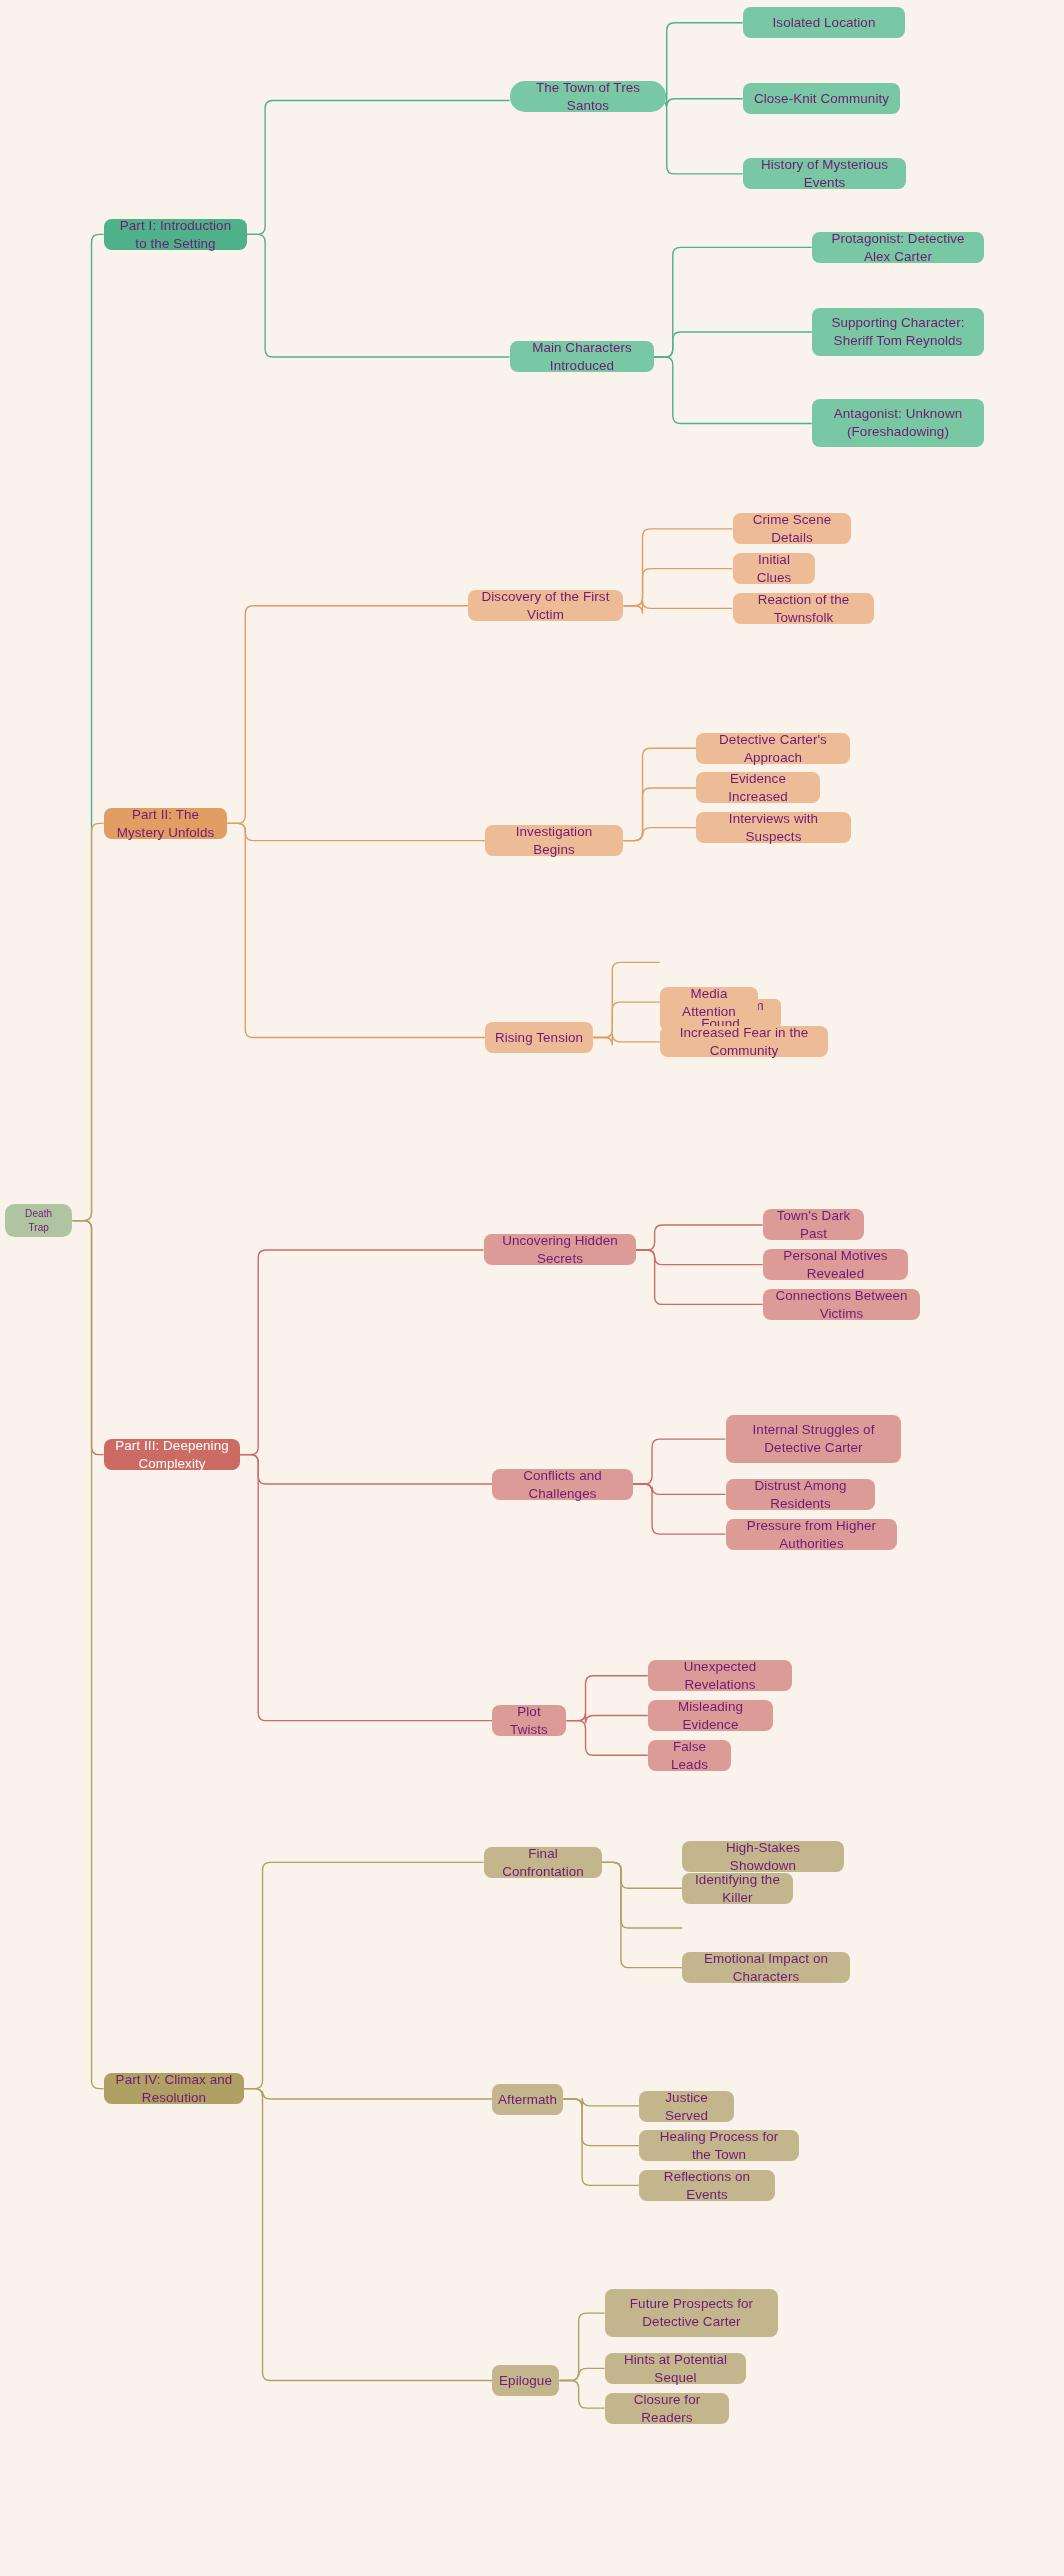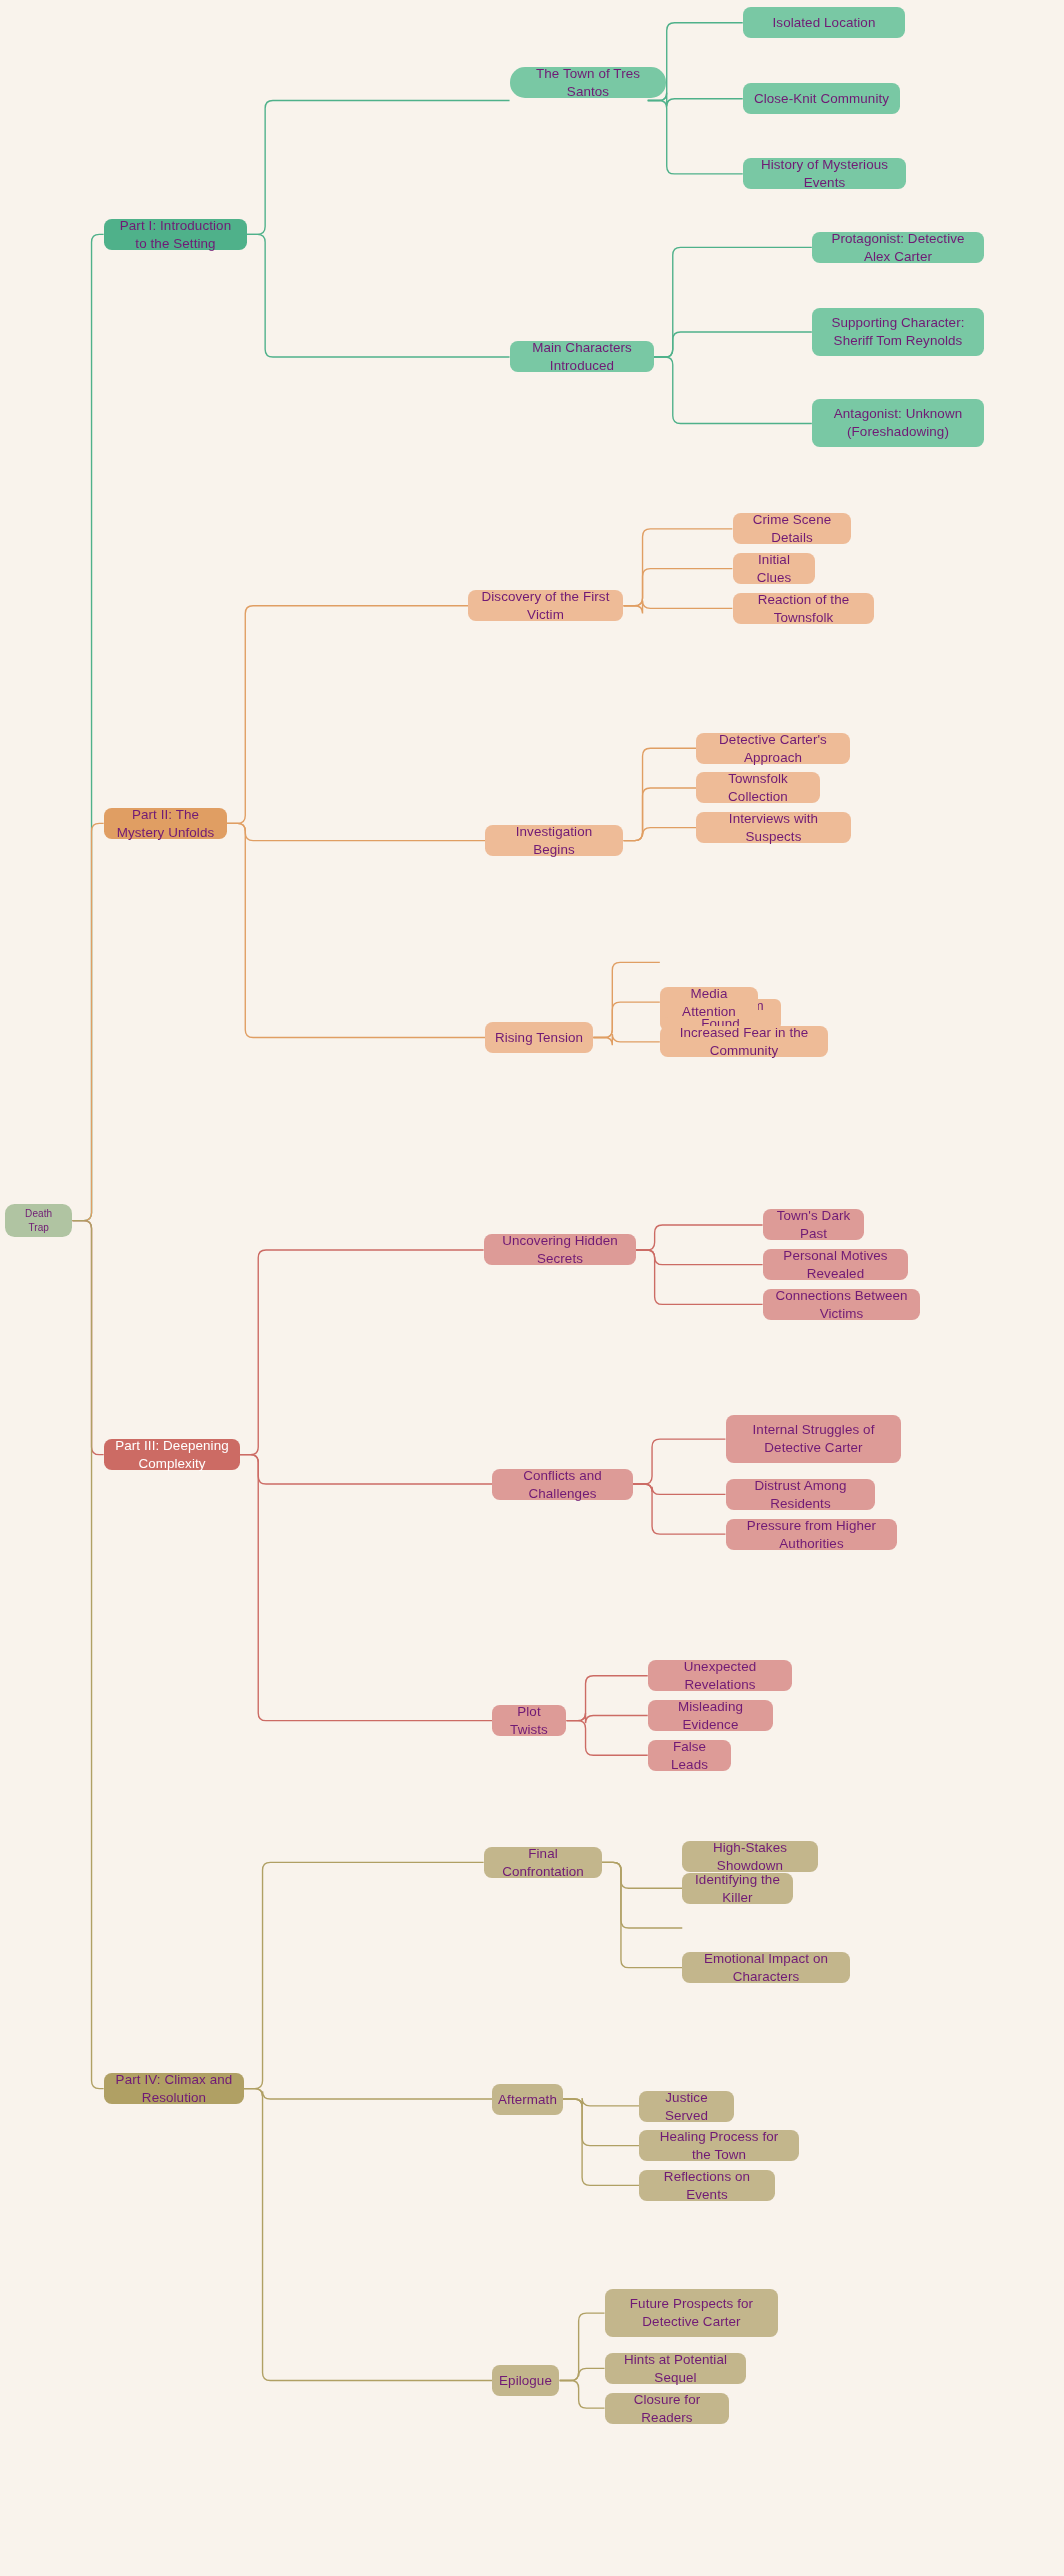--- a/index.html
+++ b/index.html
@@ -88,21 +88,21 @@
       <path d="M648,2756 L661,2756 Q670,2756 670,2747 L670,2751 Q670,2742 679,2742 L700,2742" fill="none" stroke="#b0a064" stroke-width="1.6"></path>
       <path d="M648,2756 L661,2756 Q670,2756 670,2765 L670,2779 Q670,2788 679,2788 L700,2788" fill="none" stroke="#b0a064" stroke-width="1.6"></path>
     </svg>
   <div id="nodes">
       <div class="node root" style="left: 5.2px; top: 1204px; width: 67px; min-height: 33px; height: 33px;">
         <span>Death Trap</span>
       </div>
       <div class="node n-green-b" style="left: 104px; top: 219px; width: 143px; min-height: 31px; height: 31px;">
         <span>Part I: Introduction to the Setting</span>
       </div>
-      <div class="node n-green" style="left: 510px; top: 67px; width: 156px; min-height: 31px; height: 31px; border-radius: 15px;">
+      <div class="node n-green" style="left: 510px; top: 81px; width: 156px; min-height: 31px; height: 31px; border-radius: 15px;">
         <span>The Town of Tres Santos</span>
       </div>
       <div class="node n-green" style="left: 743px; top: 7px; width: 162px; min-height: 31px; height: 31px;">
         <span>Isolated Location</span>
       </div>
       <div class="node n-green" style="left: 743px; top: 83px; width: 157px; min-height: 31px; height: 31px;">
         <span>Close-Knit Community</span>
       </div>
       <div class="node n-green" style="left: 743px; top: 158px; width: 163px; min-height: 31px; height: 31px;">
         <span>History of Mysterious Events</span>
@@ -134,21 +134,21 @@
       <div class="node n-orange" style="left: 733px; top: 593px; width: 141px; min-height: 31px; height: 31px;">
         <span>Reaction of the Townsfolk</span>
       </div>
       <div class="node n-orange" style="left: 485px; top: 825px; width: 138px; min-height: 31px; height: 31px;">
         <span>Investigation Begins</span>
       </div>
       <div class="node n-orange" style="left: 696px; top: 733px; width: 154px; min-height: 31px; height: 31px;">
         <span>Detective Carter's Approach</span>
       </div>
       <div class="node n-orange" style="left: 696px; top: 772px; width: 124px; min-height: 31px; height: 31px;">
-        <span>Townsfolk Collection</span>
+        <span>Evidence Increased</span>
       </div>
       <div class="node n-orange" style="left: 696px; top: 812px; width: 155px; min-height: 31px; height: 31px;">
         <span>Interviews with Suspects</span>
       </div>
       <div class="node n-orange" style="left: 485px; top: 1022px; width: 108px; min-height: 31px; height: 31px;">
         <span>Rising Tension</span>
       </div>
       <div class="node n-orange" style="left: 660px; top: 999px; width: 121px; min-height: 31px; height: 31px; border-radius: 6px;">
         <span>Second Victim Found</span>
       </div>
@@ -199,21 +199,21 @@
       </div>
       <div class="node n-olive-b" style="left: 104px; top: 2073px; width: 140px; min-height: 31px; height: 31px;">
         <span>Part IV: Climax and Resolution</span>
       </div>
       <div class="node n-olive" style="left: 484px; top: 1847px; width: 118px; min-height: 31px; height: 31px;">
         <span>Final Confrontation</span>
       </div>
       <div class="node n-olive" style="left: 682px; top: 1873px; width: 111px; min-height: 31px; height: 31px;">
         <span>Identifying the Killer</span>
       </div>
-      <div class="node n-olive" style="left: 682px; top: 1841px; width: 136px; min-height: 31px; height: 31px;">
+      <div class="node n-olive" style="left: 682px; top: 1841px; width: 162px; min-height: 31px; height: 31px;">
         <span>High-Stakes Showdown</span>
       </div>
       <div class="node n-olive" style="left: 682px; top: 1952px; width: 168px; min-height: 31px; height: 31px;">
         <span>Emotional Impact on Characters</span>
       </div>
       <div class="node n-olive" style="left: 492px; top: 2084px; width: 71px; min-height: 31px; height: 31px; text-align: right;">
         <span>Aftermath</span>
       </div>
       <div class="node n-olive" style="left: 639px; top: 2091px; width: 95px; min-height: 31px; height: 31px;">
         <span>Justice Served</span>

